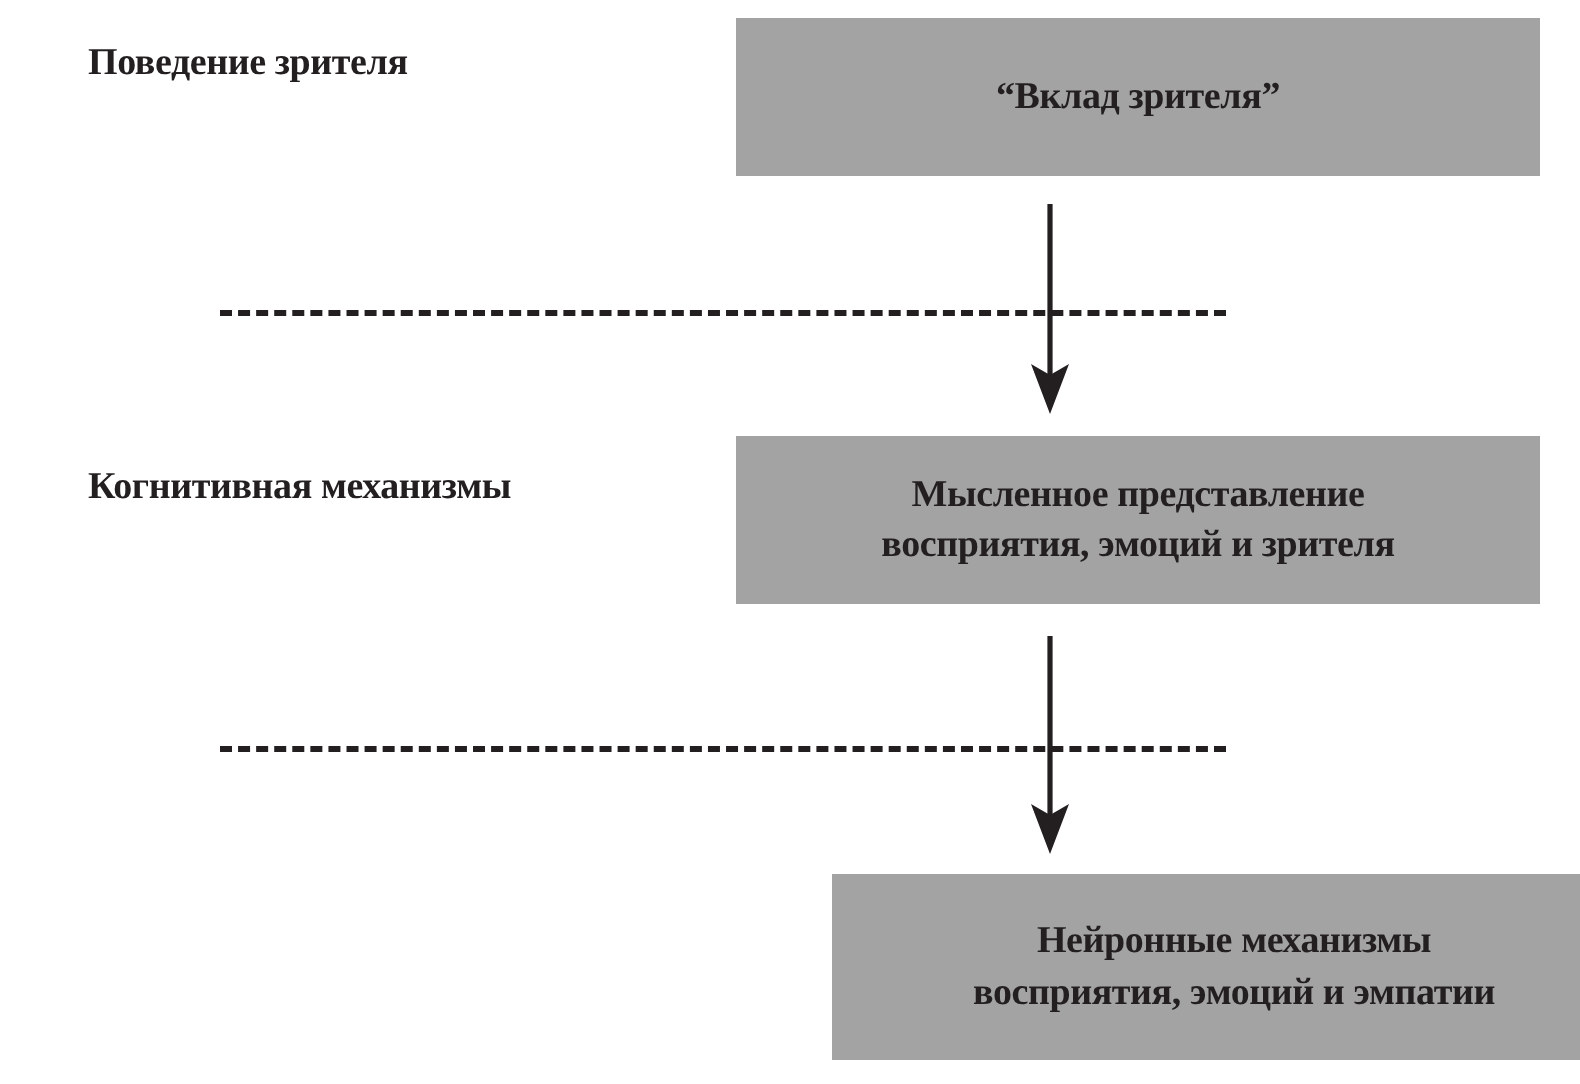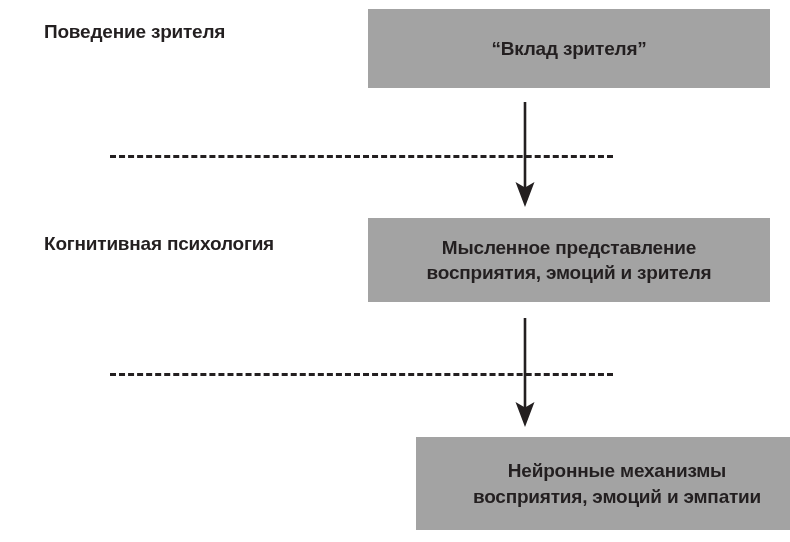--- a/index.html
+++ b/index.html
@@ -10,20 +10,21 @@
   }
   body {
     font-family: "Liberation Sans", "DejaVu Sans", sans-serif;
   }
   #stage {
     position: relative;
     width: 790px;
     height: 542px;
     background: #ffffff;
     overflow: hidden;
+    font-family: Liberation Serif, serif;
   }
 
   
   .tier-label {
     position: absolute;
     left: 44px;
     color: #231f20;
     font-weight: bold;
     font-size: 19px;
     letter-spacing: -0.2px;
@@ -100,21 +101,21 @@
     <span class="node-text">“Вклад зрителя”</span>
   </div>
 
   <svg class="arrow-svg a1" viewBox="0 0 34 106">
     <line class="arrow-line" x1="17" y1="0" x2="17" y2="88"></line>
     <polygon class="arrow-head" points="17,105 7.5,80 17,85.5 26.5,80"></polygon>
   </svg>
 
   <div class="divider d1"></div>
 
-  <div class="tier-label l2">Когнитивная психология</div>
+  <div class="tier-label l2">Когнитивная механизмы</div>
 
   <div class="node-box b2">
     <span class="node-text">Мысленное представление
 восприятия, эмоций и зрителя</span>
   </div>
 
   <svg class="arrow-svg a2" viewBox="0 0 34 110">
     <line class="arrow-line" x1="17" y1="0" x2="17" y2="92"></line>
     <polygon class="arrow-head" points="17,109 7.5,84 17,89.5 26.5,84"></polygon>
   </svg>

